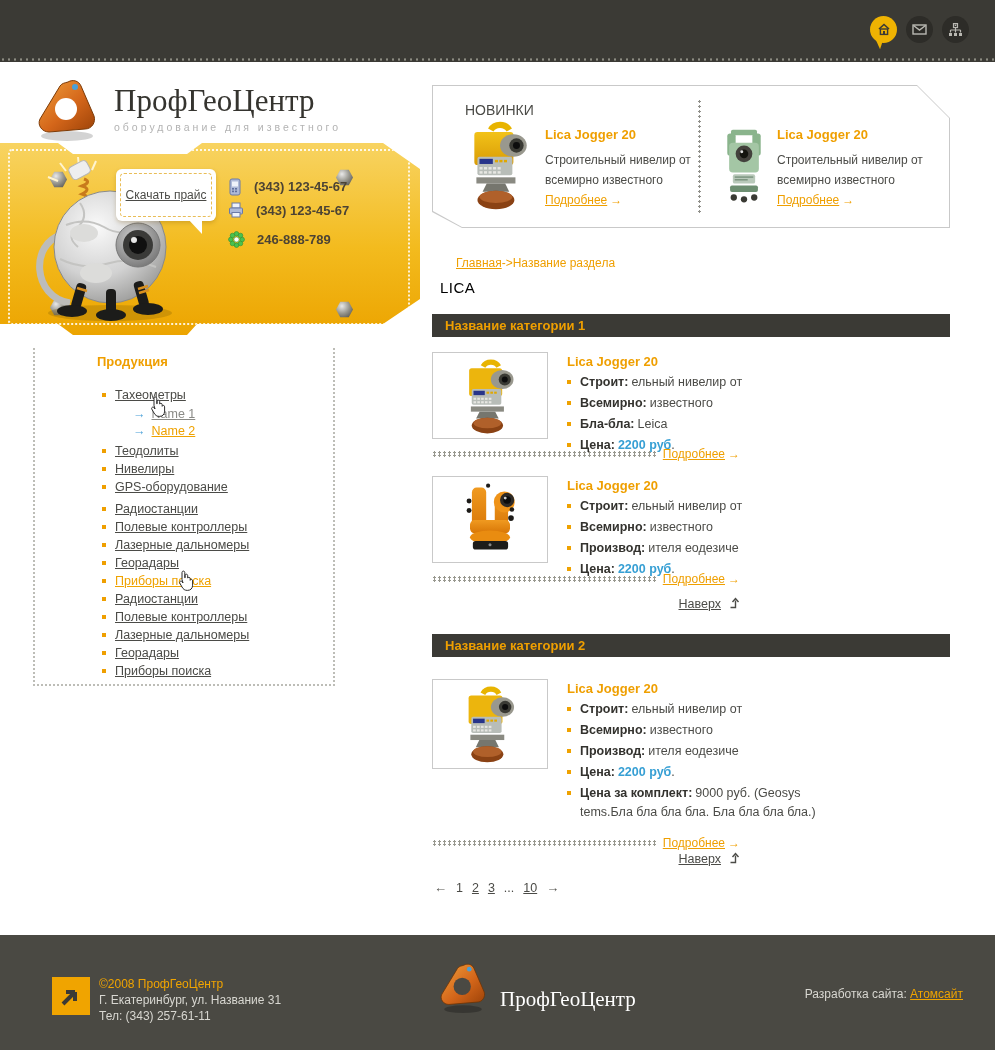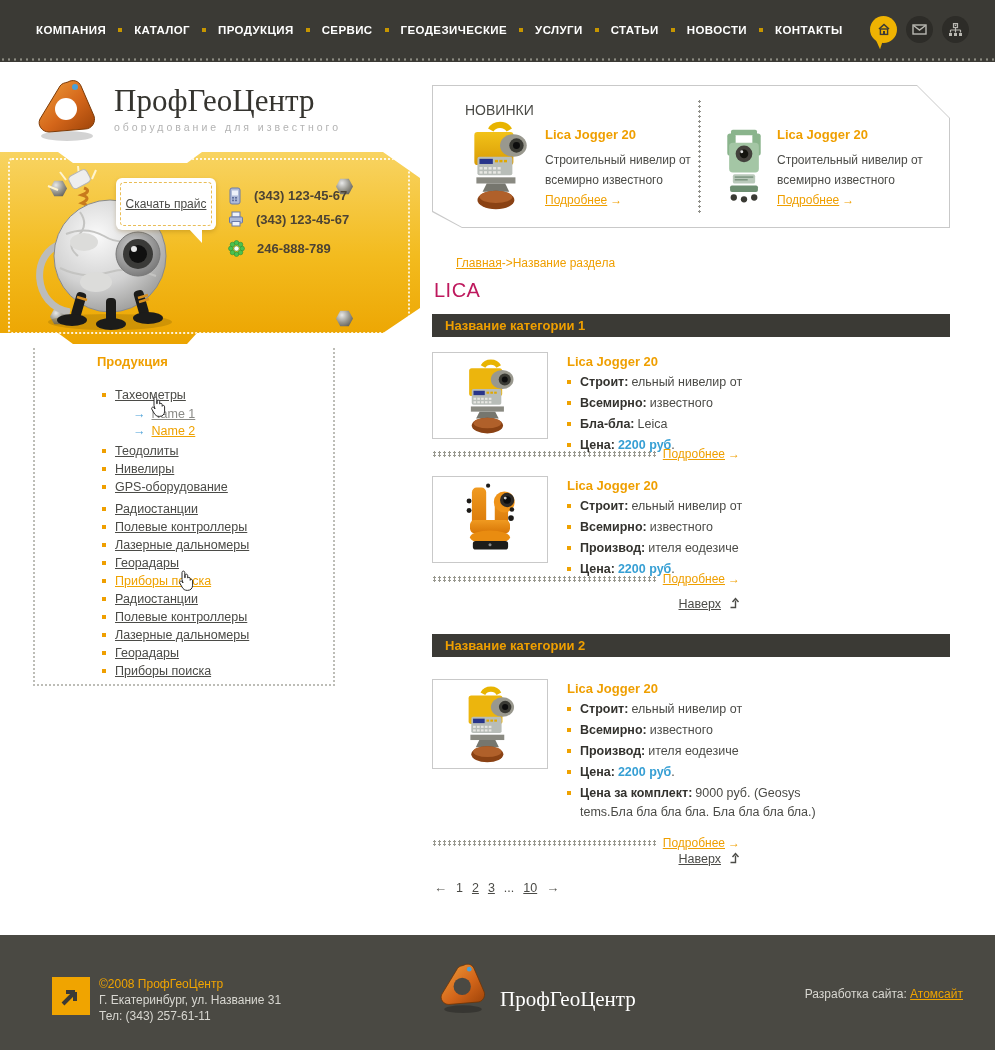--- a/index.html
+++ b/index.html
@@ -23,21 +23,21 @@
   .icon-circle{width:27px;height:27px;background:#2d2c28;border-radius:50%;
     display:flex;align-items:center;justify-content:center;}
 
   
   .logo-block{position:absolute;left:30px;top:74px;display:flex;align-items:flex-start;}
   .logo-text{margin-left:10px;}
   .logo-title{font-family:"Liberation Serif","DejaVu Serif",serif;font-size:31px;color:#35342f;line-height:34px;margin-top:10px;}
   .logo-sub{font-size:10.5px;color:#b3b3b3;letter-spacing:3px;margin-top:3px;}
 
   
-  .plate{position:absolute;left:0;top:150px;width:420px;height:194px;
+  .plate{position:absolute;left:0;top:141px;width:420px;height:194px;
     background:linear-gradient(180deg,#f8d463 0%,#f3bb1e 55%,#eca400 100%);
     clip-path:polygon(0 2px,58px 2px,73px 13px,187px 13px,202px 2px,383px 2px,420px 28px,
                       420px 158px,383px 183px,197px 183px,187px 194px,73px 194px,58px 183px,0 183px);}
   .plate-border{position:absolute;left:8px;top:8px;right:10px;bottom:10px;
     border:2px dotted rgba(255,255,255,.85);border-radius:4px;pointer-events:none;}
   .bolt{position:absolute;width:17px;height:17px;
     clip-path:polygon(25% 5%,75% 5%,100% 50%,75% 95%,25% 95%,0 50%);
     background:radial-gradient(circle at 35% 30%,#e9e9e9 0%,#98978f 45%,#3f3e3a 100%);}
   .bolt.b1{left:50px;top:30px;}  .bolt.b2{left:336px;top:28px;}
   .bolt.b3{left:50px;top:158px;} .bolt.b4{left:336px;top:160px;}
@@ -81,21 +81,21 @@
     background-image:radial-gradient(circle,#8f8f89 1px,transparent 1.3px);background-size:3px 5px;}
   .ni-text{position:absolute;width:175px;}
   .ni-title{font-size:13px;font-weight:bold;color:#ef9f00;margin-bottom:8px;}
   .ni-desc{font-size:12px;color:#4b4b47;line-height:20px;margin-bottom:3px;}
   .more-link{font-size:12px;color:#ef9f00;}
   .more-link a{color:#ef9f00;text-decoration:underline;}
   .more-link .arr{text-decoration:none;margin-left:3px;}
 
   .breadcrumb{position:absolute;left:24px;top:171px;font-size:12px;color:#ef9f00;display:flex;}
   .breadcrumb a{color:#ef9f00;text-decoration:underline;}
-  .pg-title{position:absolute;left:2px;top:194px;font-size:20px;color:#be185d;letter-spacing:.5px;}
+  .pg-title{position:absolute;left:8px;top:194px;font-size:15px;color:#000000;letter-spacing:.5px;}
   .catbar{position:absolute;left:0;width:518px;height:23px;background:#3b3a35;color:#ef9f00;
     font-size:13px;font-weight:bold;line-height:23px;padding-left:13px;box-sizing:border-box;}
   .catbar.c1{top:229px;} .catbar.c2{top:549px;}
 
   .product{position:absolute;left:0;width:518px;}
   .product.p0{top:266px;height:120px;} .product.p1{top:390px;height:120px;} .product.p2{top:593px;height:180px;}
   .img-box{position:absolute;left:0;top:1px;width:114px;height:85px;border:1px solid #c9c9c9;background:#fff;
     display:flex;align-items:center;justify-content:center;}
   .product.p2 .img-box{height:88px;}
   .p-title{position:absolute;left:135px;top:3px;font-size:13px;font-weight:bold;}
@@ -127,49 +127,20 @@
   .f-center-text{font-family:"Liberation Serif","DejaVu Serif",serif;font-size:21px;color:#fff;margin-left:8px;margin-top:22px;}
   .f-right{position:absolute;right:32px;top:52px;font-size:12px;color:#d8d7d1;}
   .f-right a{color:#f0a400;text-decoration:underline;}
 </style>
 </head>
 <body>
 
 <div class="page">
 
   <div class="topbar">
-    <ul class="nav">
-      <li>
-          <a>КОМПАНИЯ</a>
-        </li>
-      <li>
-          <a>КАТАЛОГ</a>
-        </li>
-      <li>
-          <a>ПРОДУКЦИЯ</a>
-        </li>
-      <li>
-          <a>СЕРВИС</a>
-        </li>
-      <li>
-          <a>ГЕОДЕЗИЧЕСКИЕ</a>
-        </li>
-      <li>
-          <a>УСЛУГИ</a>
-        </li>
-      <li>
-          <a>СТАТЬИ</a>
-        </li>
-      <li>
-          <a>НОВОСТИ</a>
-        </li>
-      <li>
-          <a>КОНТАКТЫ</a>
-        </li>
-    </ul>
     <div class="nav-icons">
       <span class="icon-bubble">
         <svg width="14" height="13" viewBox="0 0 14 13">
             <path d="M2 6 L7 1.5 L12 6" fill="none" stroke="#3b3a35" stroke-width="1.6"></path>
             <rect x="3.4" y="6" width="7.2" height="5.4" fill="none" stroke="#3b3a35" stroke-width="1.4"></rect>
             <rect x="6" y="8" width="2" height="3.4" fill="#3b3a35"></rect>
           </svg>
       </span>
       <span class="icon-circle">
         <svg width="15" height="11" viewBox="0 0 15 11">

